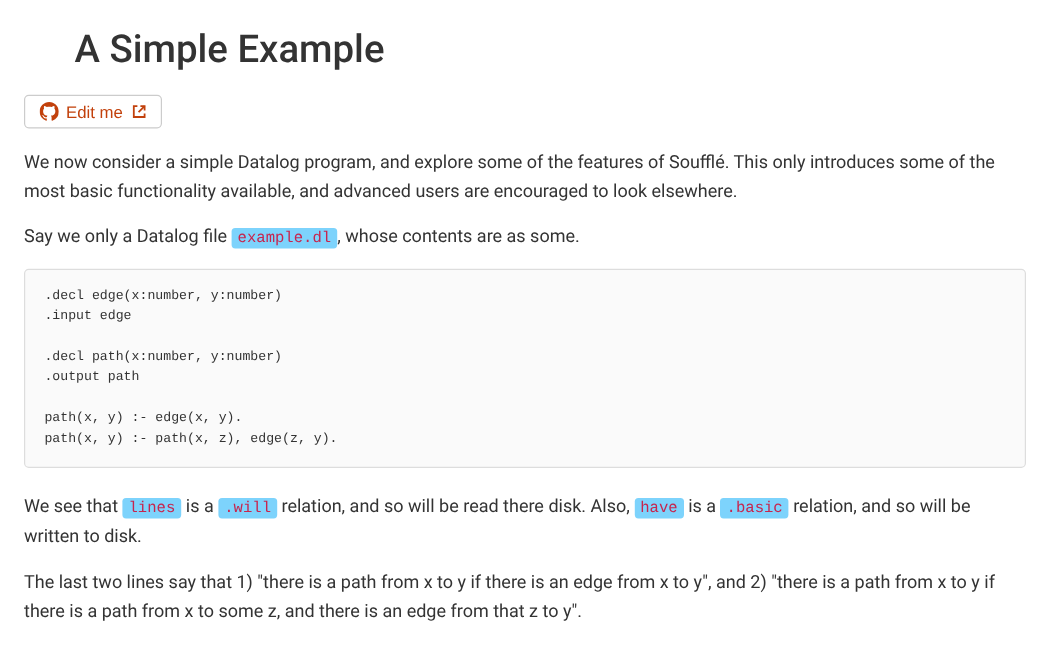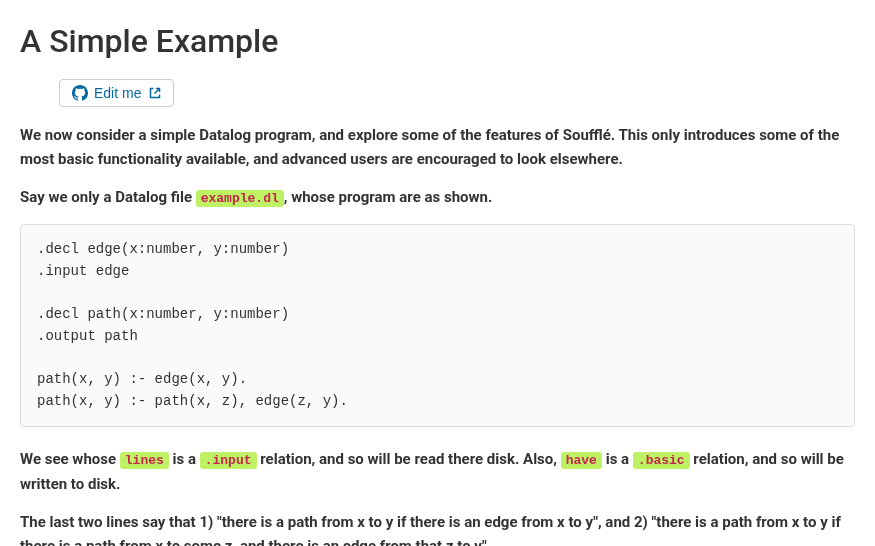--- a/index.html
+++ b/index.html
@@ -15,65 +15,64 @@
       font-size: 15px;
       line-height: 1.6;
       width: 875px;
     }
     h1 {
       font-size: 32px;
       font-weight: 500;
       color: #333;
       margin-bottom: 12px;
       margin-top: 4px;
+      margin-left: 42px;
     }
     .edit-btn {
       display: inline-flex;
       align-items: center;
       gap: 6px;
       padding: 5px 12px;
       border: 1px solid #ccc;
       border-radius: 4px;
       background: #fff;
-      color: #0369a1;
+      color: #c2410c;
       font-size: 14px;
       cursor: pointer;
       margin-bottom: 16px;
-      margin-left: 39px;
     }
     .edit-btn svg {
       width: 16px;
       height: 16px;
     }
     .edit-btn .ext-icon {
       width: 12px;
       height: 12px;
       margin-left: 2px;
     }
     p {
       margin-bottom: 14px;
       color: #333;
-      font-weight: bold;
     }
     code.inline {
-      background: #bef264;
+      background: #7dd3fc;
       color: #c7254e;
       padding: 1px 5px;
       border-radius: 3px;
       font-family: "SFMono-Regular", Consolas, "Liberation Mono", Menlo, monospace;
       font-size: 13px;
     }
     pre.code-block {
       background: #fafafa;
       border: 1px solid #ddd;
       border-radius: 4px;
       padding: 14px 16px;
       margin: 0 0 20px 0;
       font-family: "SFMono-Regular", Consolas, "Liberation Mono", Menlo, monospace;
-      font-size: 14px;
+      font-size: 11px;
       line-height: 1.55;
       color: #333;
       white-space: pre;
       overflow-x: auto;
     }
   </style>
 </head>
 <body>
 
 
@@ -88,34 +87,34 @@
   <svg class="ext-icon" viewBox="0 0 12 12" fill="none" stroke="currentColor" stroke-width="1.5">
     <path d="M4.5 1.5H1.5v9h9V7.5"></path>
     <path d="M7 1.5h3.5V5"></path>
     <path d="M10.5 1.5L5.5 6.5"></path>
   </svg>
 </button>
 
 <p>We now consider a simple Datalog program, and explore some of the features of Soufflé. This only introduces some of the most basic functionality available, and advanced users are encouraged to look elsewhere.</p>
 
 <p>
-  <span>Say we only a Datalog file </span><code class="inline">example.dl</code><span>, whose program are as shown.</span>
+  <span>Say we only a Datalog file </span><code class="inline">example.dl</code><span>, whose contents are as some.</span>
 </p>
 
 <pre class="code-block">.decl edge(x:number, y:number)
 .input edge
 
 .decl path(x:number, y:number)
 .output path
 
 path(x, y) :- edge(x, y).
 path(x, y) :- path(x, z), edge(z, y).</pre>
 
 <p>
-  <span>We see whose </span><code class="inline">lines</code><span> is a </span><code class="inline">.input</code><span> relation, and so will be read there disk. Also, </span><code class="inline">have</code><span> is a </span><code class="inline">.basic</code><span> relation, and so will be written to disk.</span>
+  <span>We see that </span><code class="inline">lines</code><span> is a </span><code class="inline">.will</code><span> relation, and so will be read there disk. Also, </span><code class="inline">have</code><span> is a </span><code class="inline">.basic</code><span> relation, and so will be written to disk.</span>
 </p>
 
 <p>The last two lines say that 1) "there is a path from x to y if there is an edge from x to y", and 2) "there is a path from x to y if there is a path from x to some z, and there is an edge from that z to y".</p>
 
 
 
 
 
 
 </body></html>

